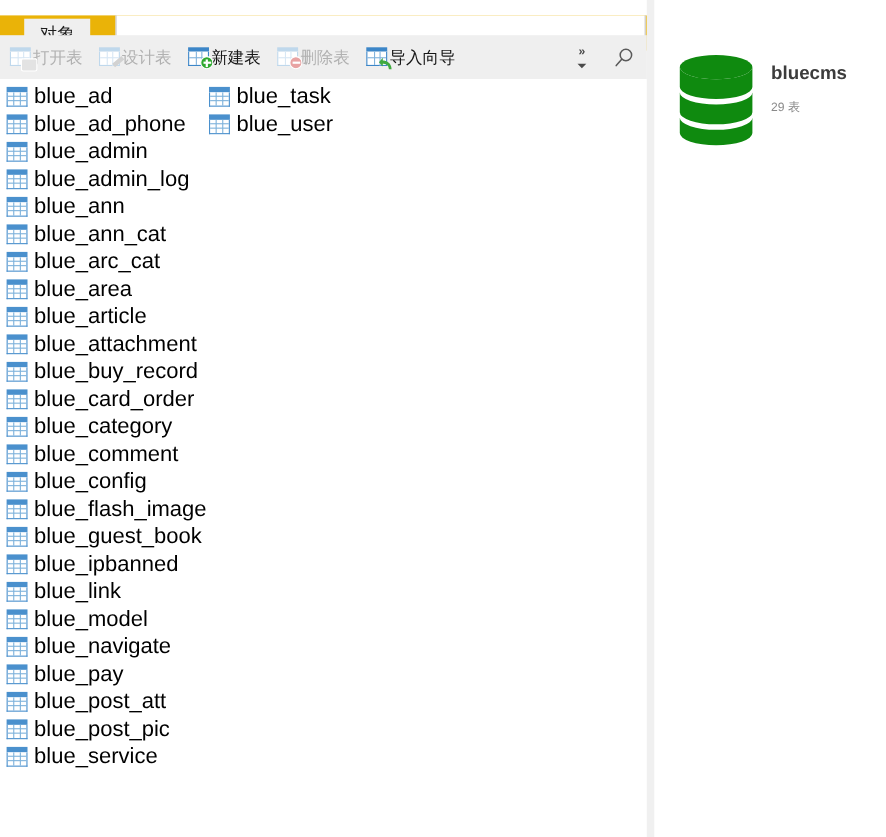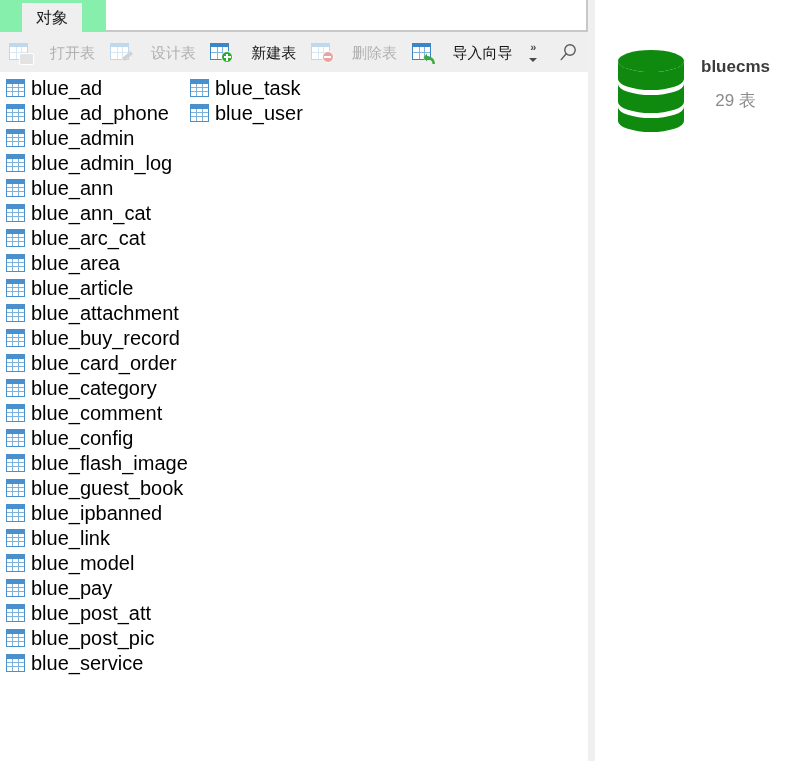--- a/index.html
+++ b/index.html
@@ -11,23 +11,23 @@
     height: 761px;
     background: #ffffff;
     font-family: "Liberation Sans", "DejaVu Sans", sans-serif;
     overflow: hidden;
     position: relative;
   }
 
   
   .tabstrip {
     position: absolute;
-    left: 0; top: 0;
+    left: 0; top: 14px;
     width: 588px; height: 32px;
-    background: #86efac;
+    background: #eab308;
   }
   .tabstrip .tab {
     position: absolute;
     left: 22px; top: 3px;
     height: 29px;
     padding: 0 14px;
     display: flex;
     align-items: center;
     font-size: 16px;
     color: #1d1d1d;
@@ -53,21 +53,21 @@
     display: flex;
     align-items: center;
     padding-left: 4px;
     box-sizing: border-box;
   }
   .tb-btn {
     display: flex;
     align-items: center;
     height: 34px;
     padding: 0 5px;
-    gap: 20px;
+    gap: 0;
     white-space: nowrap;
   }
   .tb-btn .lbl {
     font-size: 15px;
     color: #161616;
     line-height: 1;
   }
   .tb-btn.disabled .lbl { color: #b1b1b1; }
 
   .tb-ico {
@@ -272,25 +272,24 @@
   .db-text { padding-top: 10px; }
   .db-title {
     font-size: 17px;
     font-weight: bold;
     color: #3c3c3c;
     line-height: 1;
     white-space: nowrap;
   }
   .db-sub {
     margin-top: 16px;
-    font-size: 17px;
+    font-size: 11px;
     color: #8a8a8a;
     line-height: 1;
     white-space: nowrap;
-    text-align: center;
   }
 </style>
 </head>
 <body>
 
 <div class="tabstrip">
   <div class="tab">
     <span>对象</span>
   </div>
   <div class="tab-field"></div>
@@ -618,20 +617,32 @@
         <span class="tableicon">
           <span class="hdr"></span>
           <span class="body">
             <span class="h1"></span>
             <span class="h2"></span>
             <span class="v1"></span>
             <span class="v2"></span>
           </span>
         </span>
         <span class="name">blue_model</span>
+      </div>
+      <div class="list-item">
+        <span class="tableicon">
+          <span class="hdr"></span>
+          <span class="body">
+            <span class="h1"></span>
+            <span class="h2"></span>
+            <span class="v1"></span>
+            <span class="v2"></span>
+          </span>
+        </span>
+        <span class="name">blue_navigate</span>
       </div>
       <div class="list-item">
         <span class="tableicon">
           <span class="hdr"></span>
           <span class="body">
             <span class="h1"></span>
             <span class="h2"></span>
             <span class="v1"></span>
             <span class="v2"></span>
           </span>

